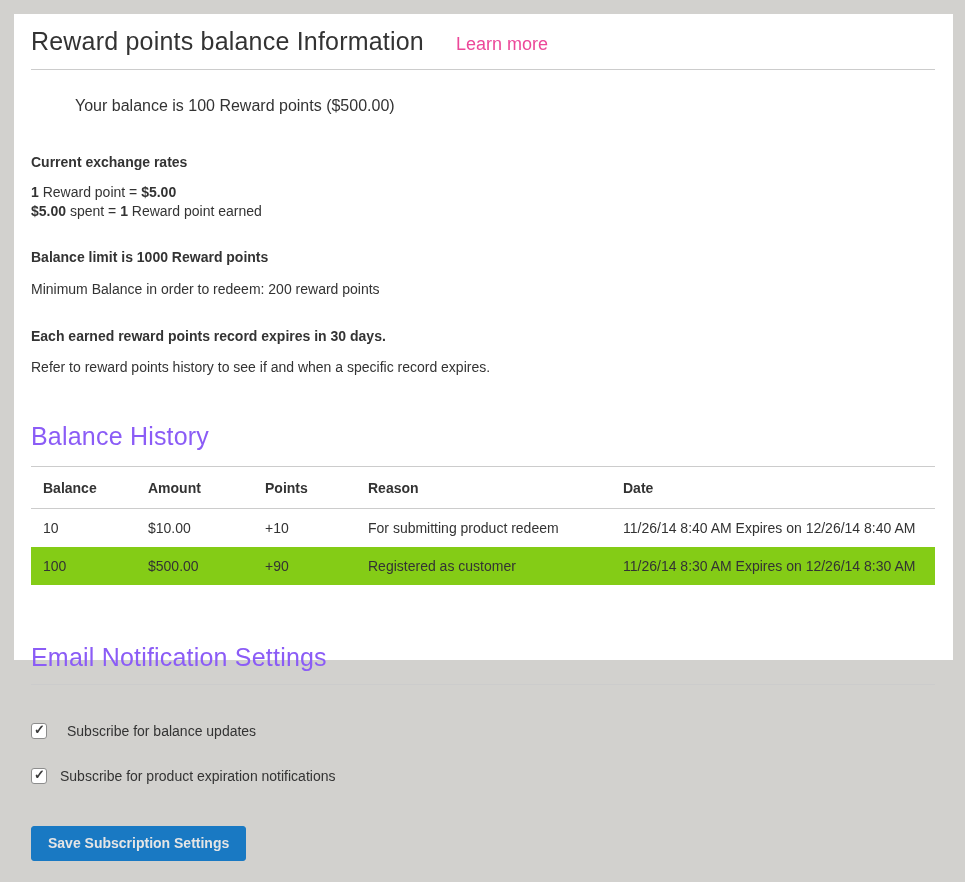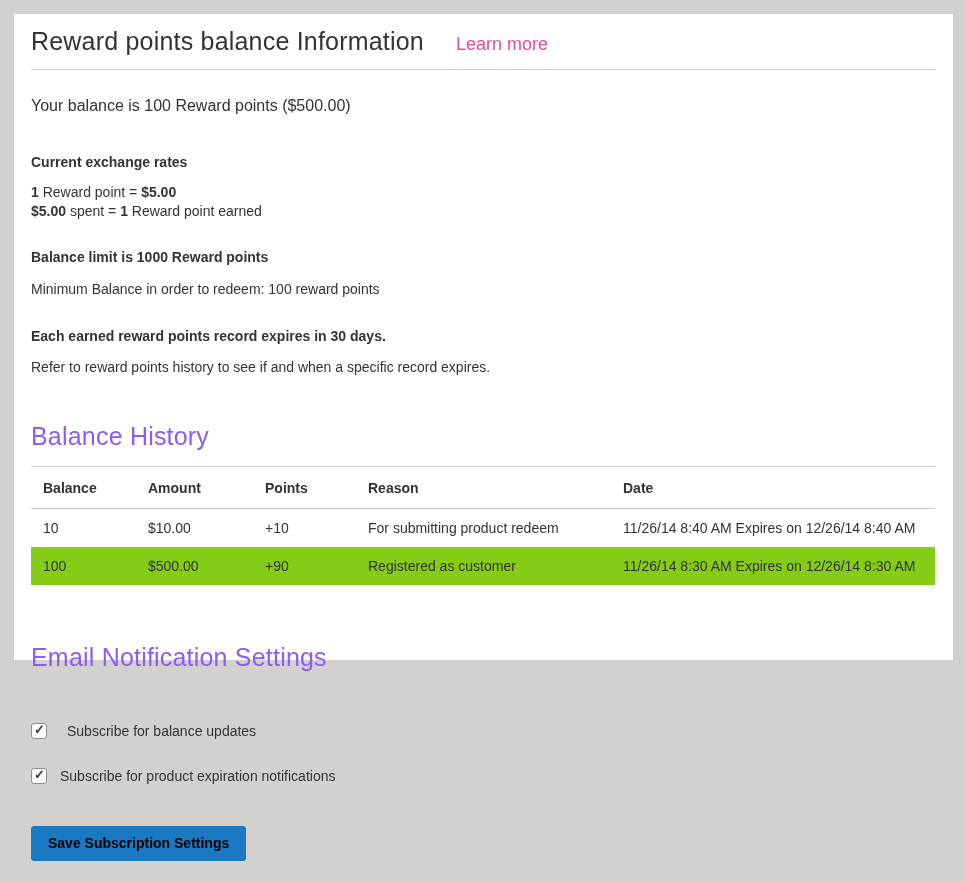--- a/index.html
+++ b/index.html
@@ -43,20 +43,21 @@
   }
   .divider {
     border: 0;
     border-top: 1px solid #cccccc;
     margin-top: 13px;
   }
   
   .balance-summary {
     margin-top: 27px;
     font-size: 16px;
+    margin-left: 44px;
   }
   .bold-line { font-weight: bold; font-size: 14px; }
   .plain-line { font-size: 14px; }
   .exchange-heading { margin-top: 39px; }
   .exchange-rates { margin-top: 13px; line-height: 19px; font-size: 14px; }
   .limit-heading { margin-top: 28px; }
   .minimum-note { margin-top: 16px; }
   .expiration-heading { margin-top: 31px; }
   .expiration-note { margin-top: 15px; }
   
@@ -122,21 +123,21 @@
     font-weight: bold;
     color: #3c3c3c;
   }
   
   .save-button {
     display: inline-block;
     margin-top: 42px;
     background: #1979c3;
     border: 1px solid #1979c3;
     border-radius: 3px;
-    color: #000000;
+    color: #e5e5e5;
     font-family: "Liberation Sans", sans-serif;
     font-size: 14px;
     font-weight: bold;
     padding: 8px 16px 9px;
     cursor: pointer;
   }
 </style>
 </head>
 <body>
 
@@ -154,21 +155,21 @@
     <p class="balance-summary">Your balance is 100 Reward points ($500.00)</p>
 
     <p class="bold-line exchange-heading">Current exchange rates</p>
 
     <div class="exchange-rates">
       <div><b>1</b><span> Reward point = </span><b>$5.00</b></div>
       <div><b>$5.00</b><span> spent = </span><b>1</b><span> Reward point earned</span></div>
     </div>
 
     <p class="bold-line limit-heading">Balance limit is 1000 Reward points</p>
-    <p class="plain-line minimum-note">Minimum Balance in order to redeem: 100 reward points</p>
+    <p class="plain-line minimum-note">Minimum Balance in order to redeem: 200 reward points</p>
 
     <p class="bold-line expiration-heading">Each earned reward points record expires in 30 days.</p>
     <p class="plain-line expiration-note">Refer to reward points history to see if and when a specific record expires.</p>
 
     
     <h2 class="section-title history-title">Balance History</h2>
 
     <table class="history-table">
       <thead>
         <tr>

